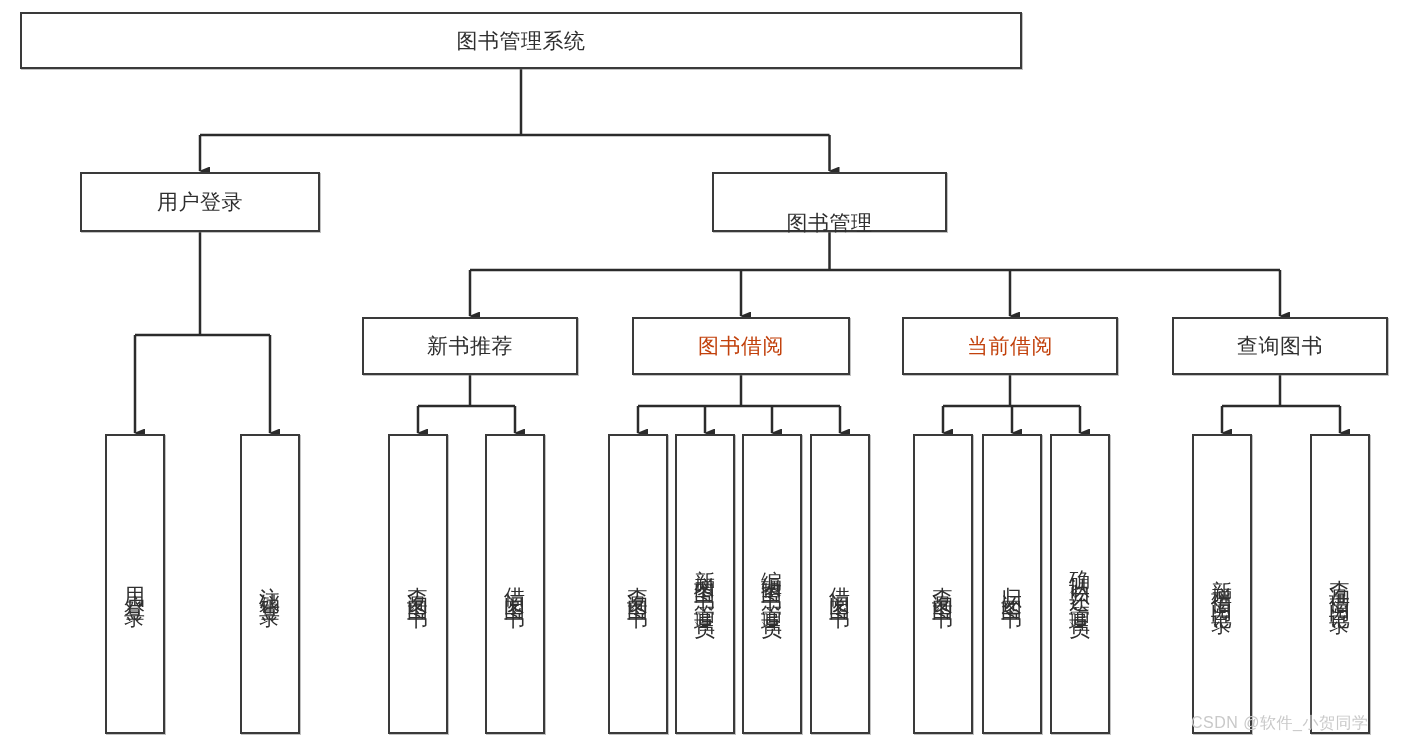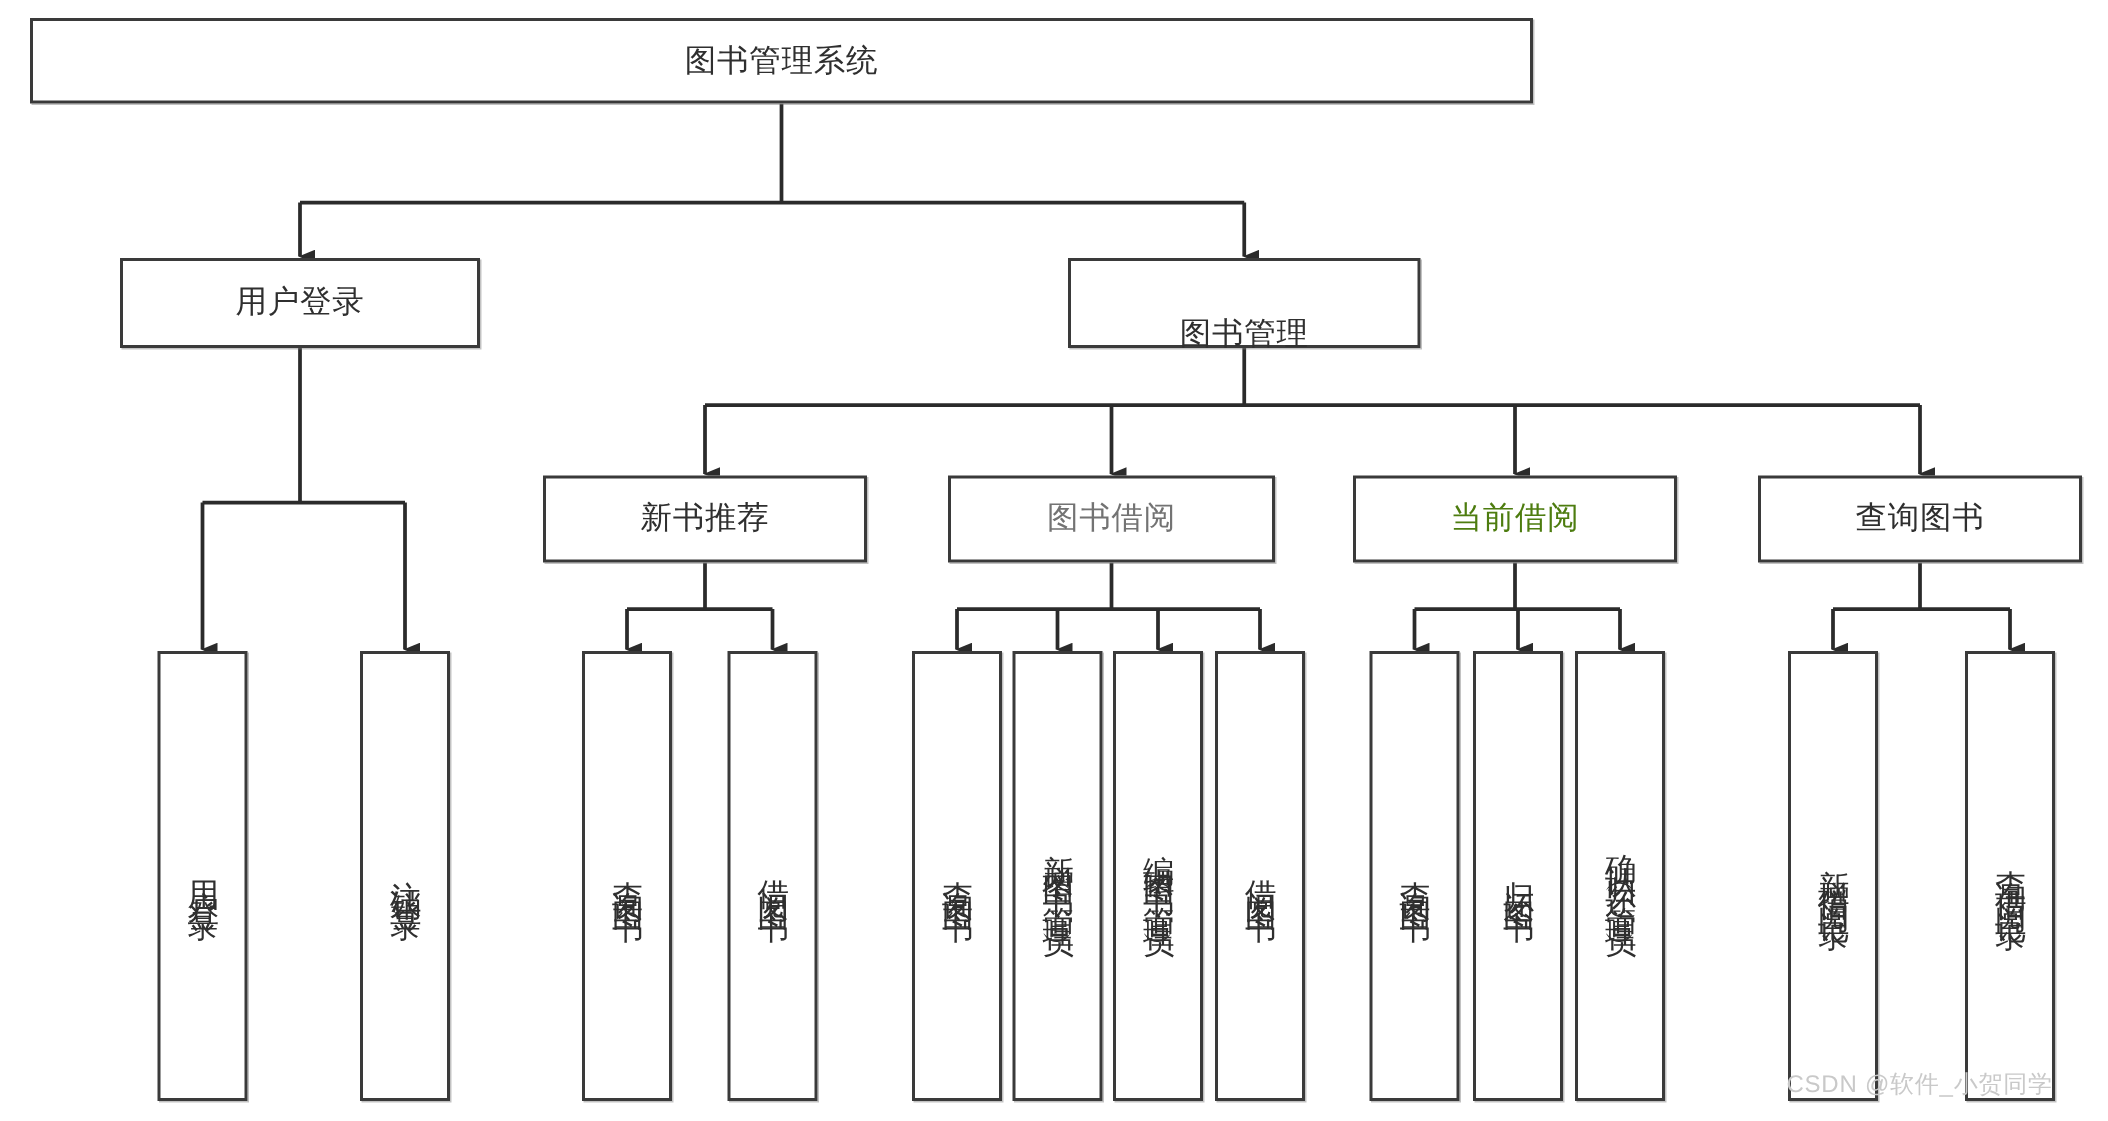--- a/index.html
+++ b/index.html
@@ -135,36 +135,36 @@
       <div class="node horizontal" style="left: 362px; top: 317px; width: 216px; height: 58px; border-color: rgb(58, 58, 58); background: rgb(255, 255, 255);">
         <span class="label" style="color: rgb(47, 47, 47);">新书推荐</span>
       </div>
       <div class="node vertical" style="left: 388px; top: 434px; width: 60px; height: 300px; border-color: rgb(58, 58, 58); background: rgb(255, 255, 255);">
         <span class="label" style="color: rgb(47, 47, 47);">查询图书</span>
       </div>
       <div class="node vertical" style="left: 485px; top: 434px; width: 60px; height: 300px; border-color: rgb(58, 58, 58); background: rgb(255, 255, 255);">
         <span class="label" style="color: rgb(47, 47, 47);">借阅图书</span>
       </div>
       <div class="node horizontal" style="left: 632px; top: 317px; width: 218px; height: 58px; border-color: rgb(58, 58, 58); background: rgb(255, 255, 255);">
-        <span class="label" style="color: #737373;">图书借阅</span>
+        <span class="label" style="color: #c2410c;">图书借阅</span>
       </div>
       <div class="node vertical" style="left: 608px; top: 434px; width: 60px; height: 300px; border-color: rgb(58, 58, 58); background: rgb(255, 255, 255);">
         <span class="label" style="color: rgb(47, 47, 47);">查询图书</span>
       </div>
       <div class="node vertical" style="left: 675px; top: 434px; width: 60px; height: 300px; border-color: rgb(58, 58, 58); background: rgb(255, 255, 255);">
         <span class="label" style="color: rgb(47, 47, 47);">新增图书（管理员）</span>
       </div>
       <div class="node vertical" style="left: 742px; top: 434px; width: 60px; height: 300px; border-color: rgb(58, 58, 58); background: rgb(255, 255, 255);">
         <span class="label" style="color: rgb(47, 47, 47);">编辑图书（管理员）</span>
       </div>
       <div class="node vertical" style="left: 810px; top: 434px; width: 60px; height: 300px; border-color: rgb(58, 58, 58); background: rgb(255, 255, 255);">
         <span class="label" style="color: rgb(47, 47, 47);">借阅图书</span>
       </div>
       <div class="node horizontal" style="left: 902px; top: 317px; width: 216px; height: 58px; border-color: rgb(58, 58, 58); background: rgb(255, 255, 255);">
-        <span class="label" style="color: #4d7c0f;">当前借阅</span>
+        <span class="label" style="color: #c2410c;">当前借阅</span>
       </div>
       <div class="node vertical" style="left: 913px; top: 434px; width: 60px; height: 300px; border-color: rgb(58, 58, 58); background: rgb(255, 255, 255);">
         <span class="label" style="color: rgb(47, 47, 47);">查询图书</span>
       </div>
       <div class="node vertical" style="left: 982px; top: 434px; width: 60px; height: 300px; border-color: rgb(58, 58, 58); background: rgb(255, 255, 255);">
         <span class="label" style="color: rgb(47, 47, 47);">归还图书</span>
       </div>
       <div class="node vertical" style="left: 1050px; top: 434px; width: 60px; height: 300px; border-color: rgb(58, 58, 58); background: rgb(255, 255, 255);">
         <span class="label" style="color: rgb(47, 47, 47);">确认归还（管理员）</span>
       </div>

